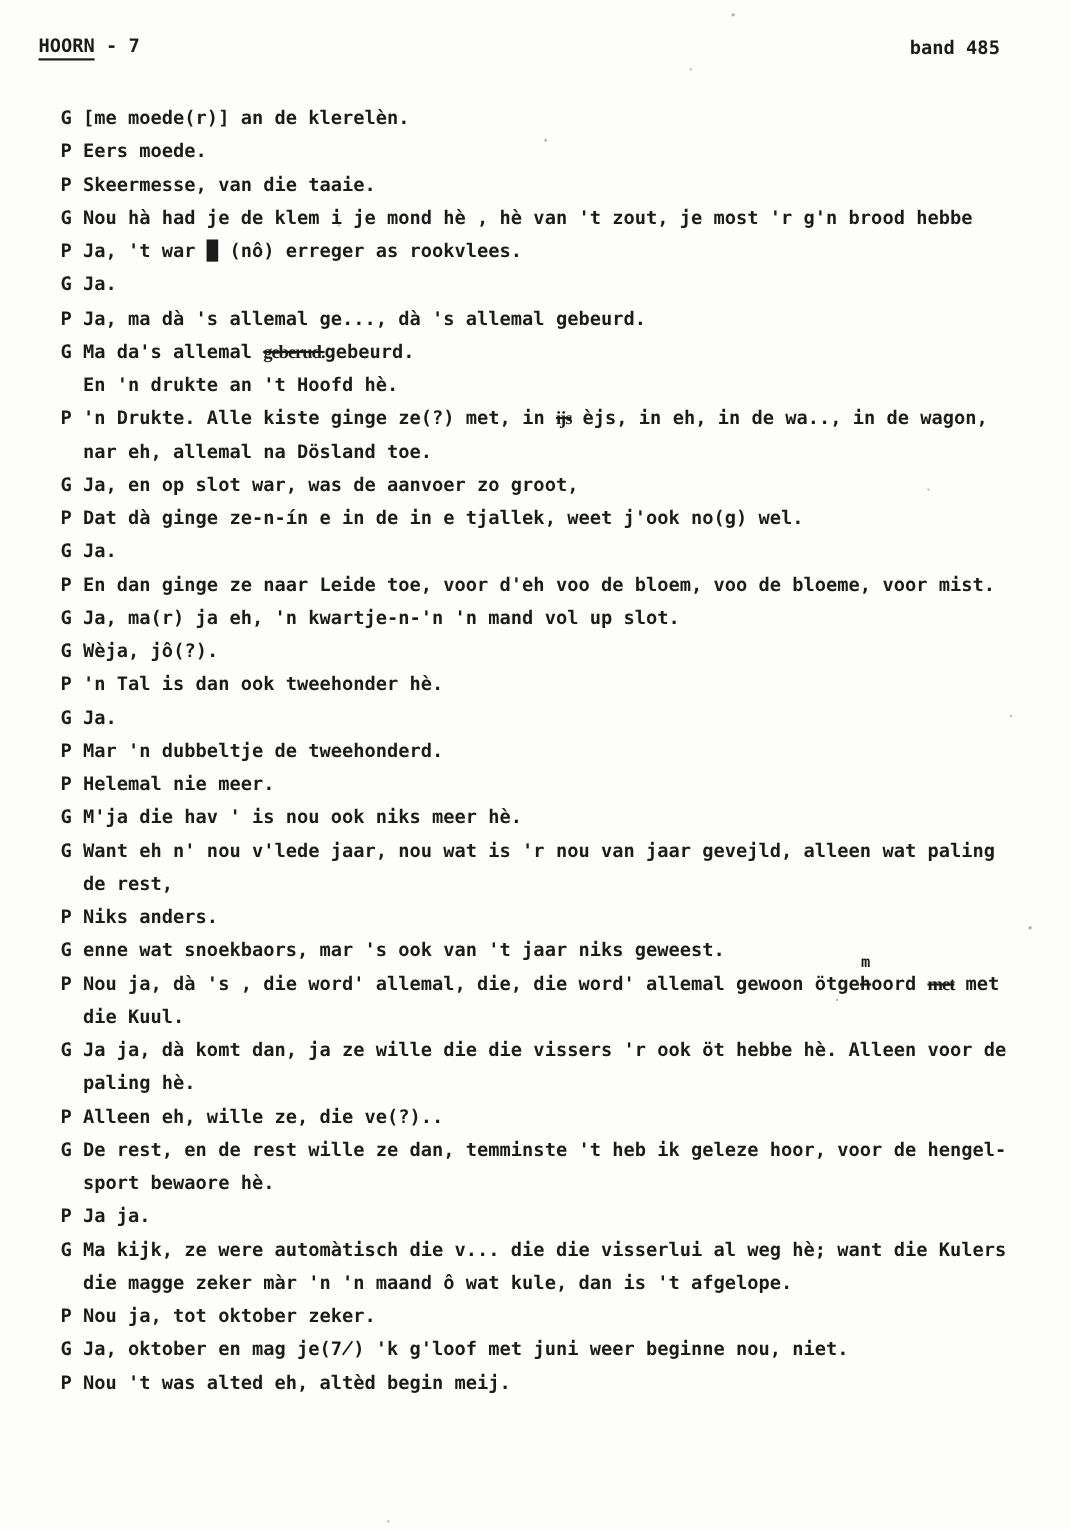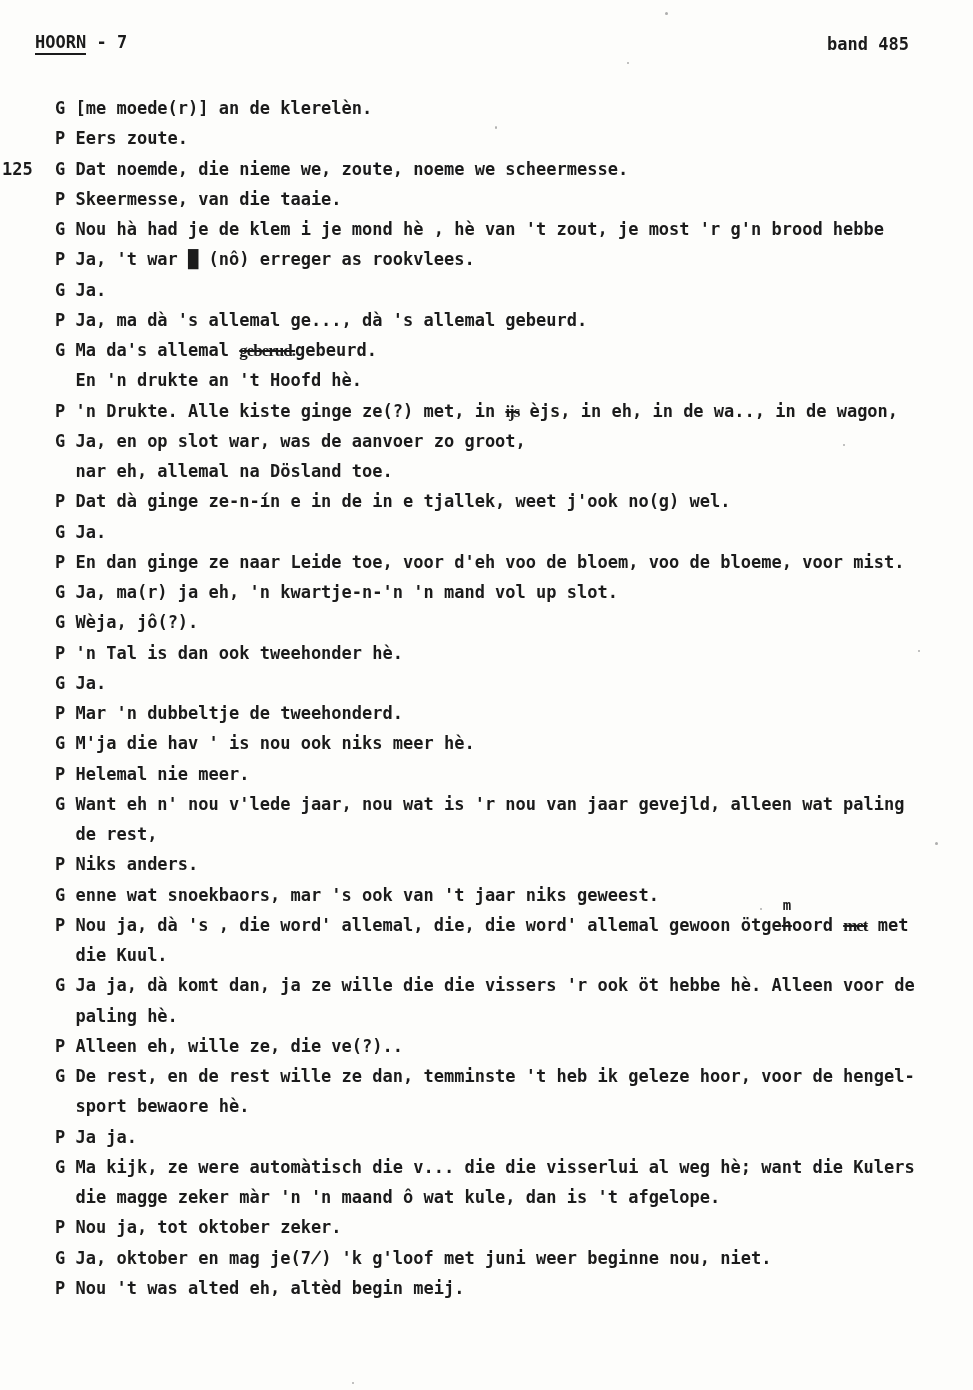--- a/index.html
+++ b/index.html
@@ -35,42 +35,41 @@
 
 <div class="page">
 
   <div class="hdr">
     <div class="title"><span class="place">HOORN</span><span> - 7</span></div>
     <div class="band">band 485</div>
   </div>
 
   <div class="body-lines">
       <div class="line"><span>G </span><span>[me moede(r)] an de klerelèn.</span></div>
-      <div class="line"><span>P </span><span>Eers zoute.</span></div>
-      <div class="line"><span class="margin-num">125</span><span>G </span><span>Dat noemde, die nieme we, zoute, noeme we scheermesse.</span></div>
+      <div class="line"><span>P </span><span>Eers moede.</span></div>
       <div class="line"><span>P </span><span>Skeermesse, van die taaie.</span></div>
       <div class="line"><span>G </span><span>Nou hà had je de klem i je mond hè , hè van 't zout, je most 'r g'n brood hebbe</span></div>
       <div class="line"><span>P </span><span>Ja, 't war █ (nô) erreger as rookvlees.</span></div>
       <div class="line"><span>G </span><span>Ja.</span></div>
       <div class="line"><span>P </span><span>Ja, ma dà 's allemal ge..., dà 's allemal gebeurd.</span></div>
       <div class="line"><span>G </span><span>Ma da's allemal </span><span class="strike heavy">geberud.</span><span>gebeurd.</span></div>
       <div class="line"><span>  </span><span>En 'n drukte an 't Hoofd hè.</span></div>
       <div class="line"><span>P </span><span>'n Drukte. Alle kiste ginge </span><span class="u">ze</span><span>(?) met, in </span><span class="strike heavy">ijs</span><span> èjs, in eh, in de wa.., in de wagon,</span></div>
+      <div class="line"><span>  </span><span>nar eh, allemal na Dösland toe.</span></div>
       <div class="line"><span>G </span><span>Ja, en op slot war, was de aanvoer zo groot,</span></div>
-      <div class="line"><span>  </span><span>nar eh, allemal na Dösland toe.</span></div>
       <div class="line"><span>P </span><span>Dat dà ginge ze-n-ín e in de in e tjallek, weet j'ook no(g) wel.</span></div>
       <div class="line"><span>G </span><span>Ja.</span></div>
       <div class="line"><span>P </span><span>En dan ginge ze naar Leide toe, voor d'eh voo de bloem, voo de bloeme, voor mist.</span></div>
       <div class="line"><span>G </span><span>Ja, ma(r) ja eh, 'n kwartje-n-'n 'n mand vol up slot.</span></div>
       <div class="line"><span>G </span><span>Wèja, </span><span class="u">jô</span><span>(?).</span></div>
       <div class="line"><span>P </span><span>'n Tal is dan ook tweehonder hè.</span></div>
       <div class="line"><span>G </span><span>Ja.</span></div>
       <div class="line"><span>P </span><span>Mar 'n dubbeltje de tweehonderd.</span></div>
+      <div class="line"><span>P </span><span>Helemal nie meer.</span></div>
       <div class="line"><span>G </span><span>M'ja die hav ' is nou ook niks meer hè.</span></div>
-      <div class="line"><span>P </span><span>Helemal nie meer.</span></div>
       <div class="line"><span>G </span><span>Want eh n' nou v'lede jaar, nou wat is 'r nou van jaar gevejld, alleen wat paling</span></div>
       <div class="line"><span>  </span><span>de rest,</span></div>
       <div class="line"><span>P </span><span>Niks anders.</span></div>
       <div class="line"><span>G </span><span>enne wat snoekbaors, mar 's ook van 't jaar niks geweest.</span></div>
       <div class="line"><span>P </span><span>Nou ja, dà 's , die word' allemal, die, die word' allemal gewoon ötge</span><span class="strike supwrap"><span class="sup">m</span>h</span><span>oord </span><span class="strike heavy">met</span><span> met</span></div>
       <div class="line"><span>  </span><span>die Kuul.</span></div>
       <div class="line"><span>G </span><span>Ja ja, dà komt dan, ja ze wille die die vissers 'r ook öt hebbe hè. Alleen voor de</span></div>
       <div class="line"><span>  </span><span>paling hè.</span></div>
       <div class="line"><span>P </span><span>Alleen eh, wille ze, die </span><span class="u">ve</span><span>(?)..</span></div>
       <div class="line"><span>G </span><span>De rest, en de rest wille ze dan, temminste 't heb ik geleze hoor, voor de hengel-</span></div>

